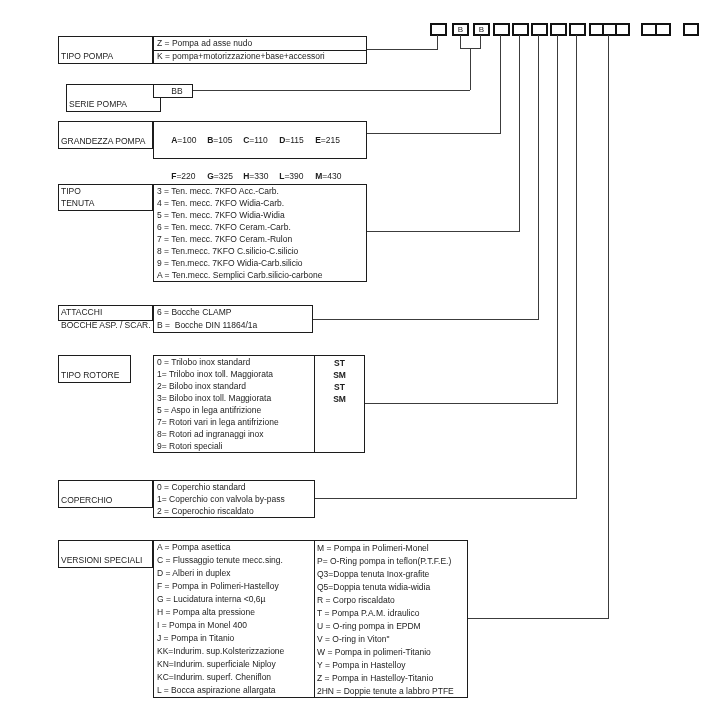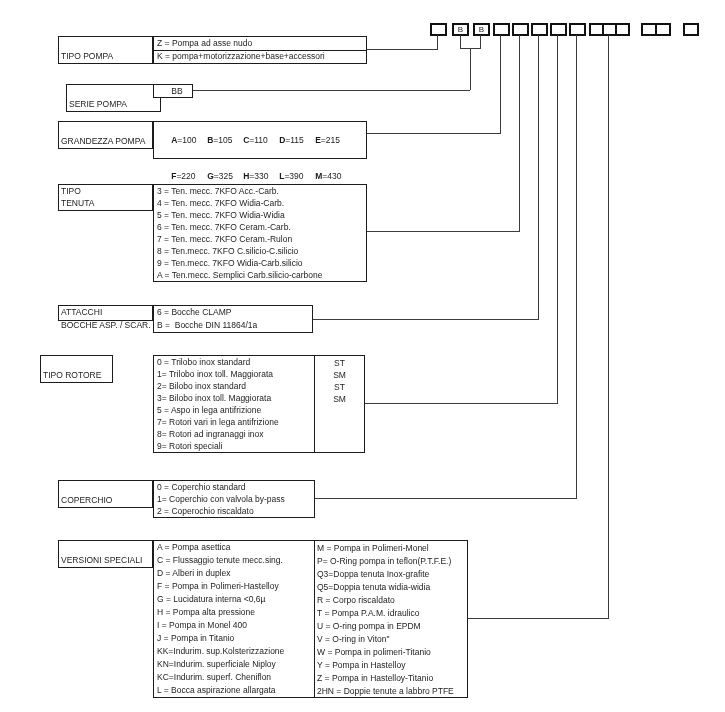--- a/index.html
+++ b/index.html
@@ -29,21 +29,21 @@
   }
   .gcell + .gcell { margin-left:-2px; }
   .gcell.w16 { width:16px; }
   .vl { position:absolute; width:1px; background:#3c3c3c; }
   .hl { position:absolute; height:1px; background:#3c3c3c; }
   .divider-v { position:absolute; top:0; bottom:0; width:1px; background:#1c1c1c; }
   .grow { line-height:12px; padding-left:3px; white-space:pre; }
   .gitem { display:inline-block; width:36px; }
   .gitem b { font-weight:bold; }
   .tagcol { position:absolute; left:160px; top:1px; width:51px; }
-  .tag { line-height:12px; text-align:center; }
+  .tag { line-height:12px; text-align:center;font-weight:bold; }
   .vs-right { position:absolute; left:161px; top:1px; width:153px; }
 </style>
 </head>
 <body>
 
 <div class="canvas">
 
   <div class="cell" style="left:430px"></div>
   <div class="cell" style="left:452px">B</div>
   <div class="cell" style="left:473px">B</div>
@@ -130,21 +130,21 @@
 
   <div class="box lbl2" style="left:58px;top:305px;width:95px;height:16px">
     <div style="line-height:13px">ATTACCHI</div>
     <div style="line-height:13px">BOCCHE ASP. / SCAR.</div>
   </div>
   <div class="box" style="left:153px;top:305px;width:160px;height:28px">
     <div class="li li13">6 = Bocche CLAMP</div>
     <div class="li li13">B =  Bocche DIN 11864/1a</div>
   </div>
 
-  <div class="box lbl" style="left:40px;top:355px;width:73px;height:14px">TIPO ROTORE</div>
+  <div class="box lbl" style="left:58px;top:355px;width:73px;height:14px">TIPO ROTORE</div>
   <div class="box" style="left:153px;top:355px;width:212px;height:98px;position:absolute">
     <div class="li">0 = Trilobo inox standard</div>
     <div class="li">1= Trilobo inox toll. Maggiorata</div>
     <div class="li">2= Bilobo inox standard</div>
     <div class="li">3= Bilobo inox toll. Maggiorata</div>
     <div class="li">5 = Aspo in lega antifrizione</div>
     <div class="li">7= Rotori vari in lega antifrizione</div>
     <div class="li">8= Rotori ad ingranaggi inox</div>
     <div class="li">9= Rotori speciali</div>
     <div class="divider-v" style="left:160px"></div>

